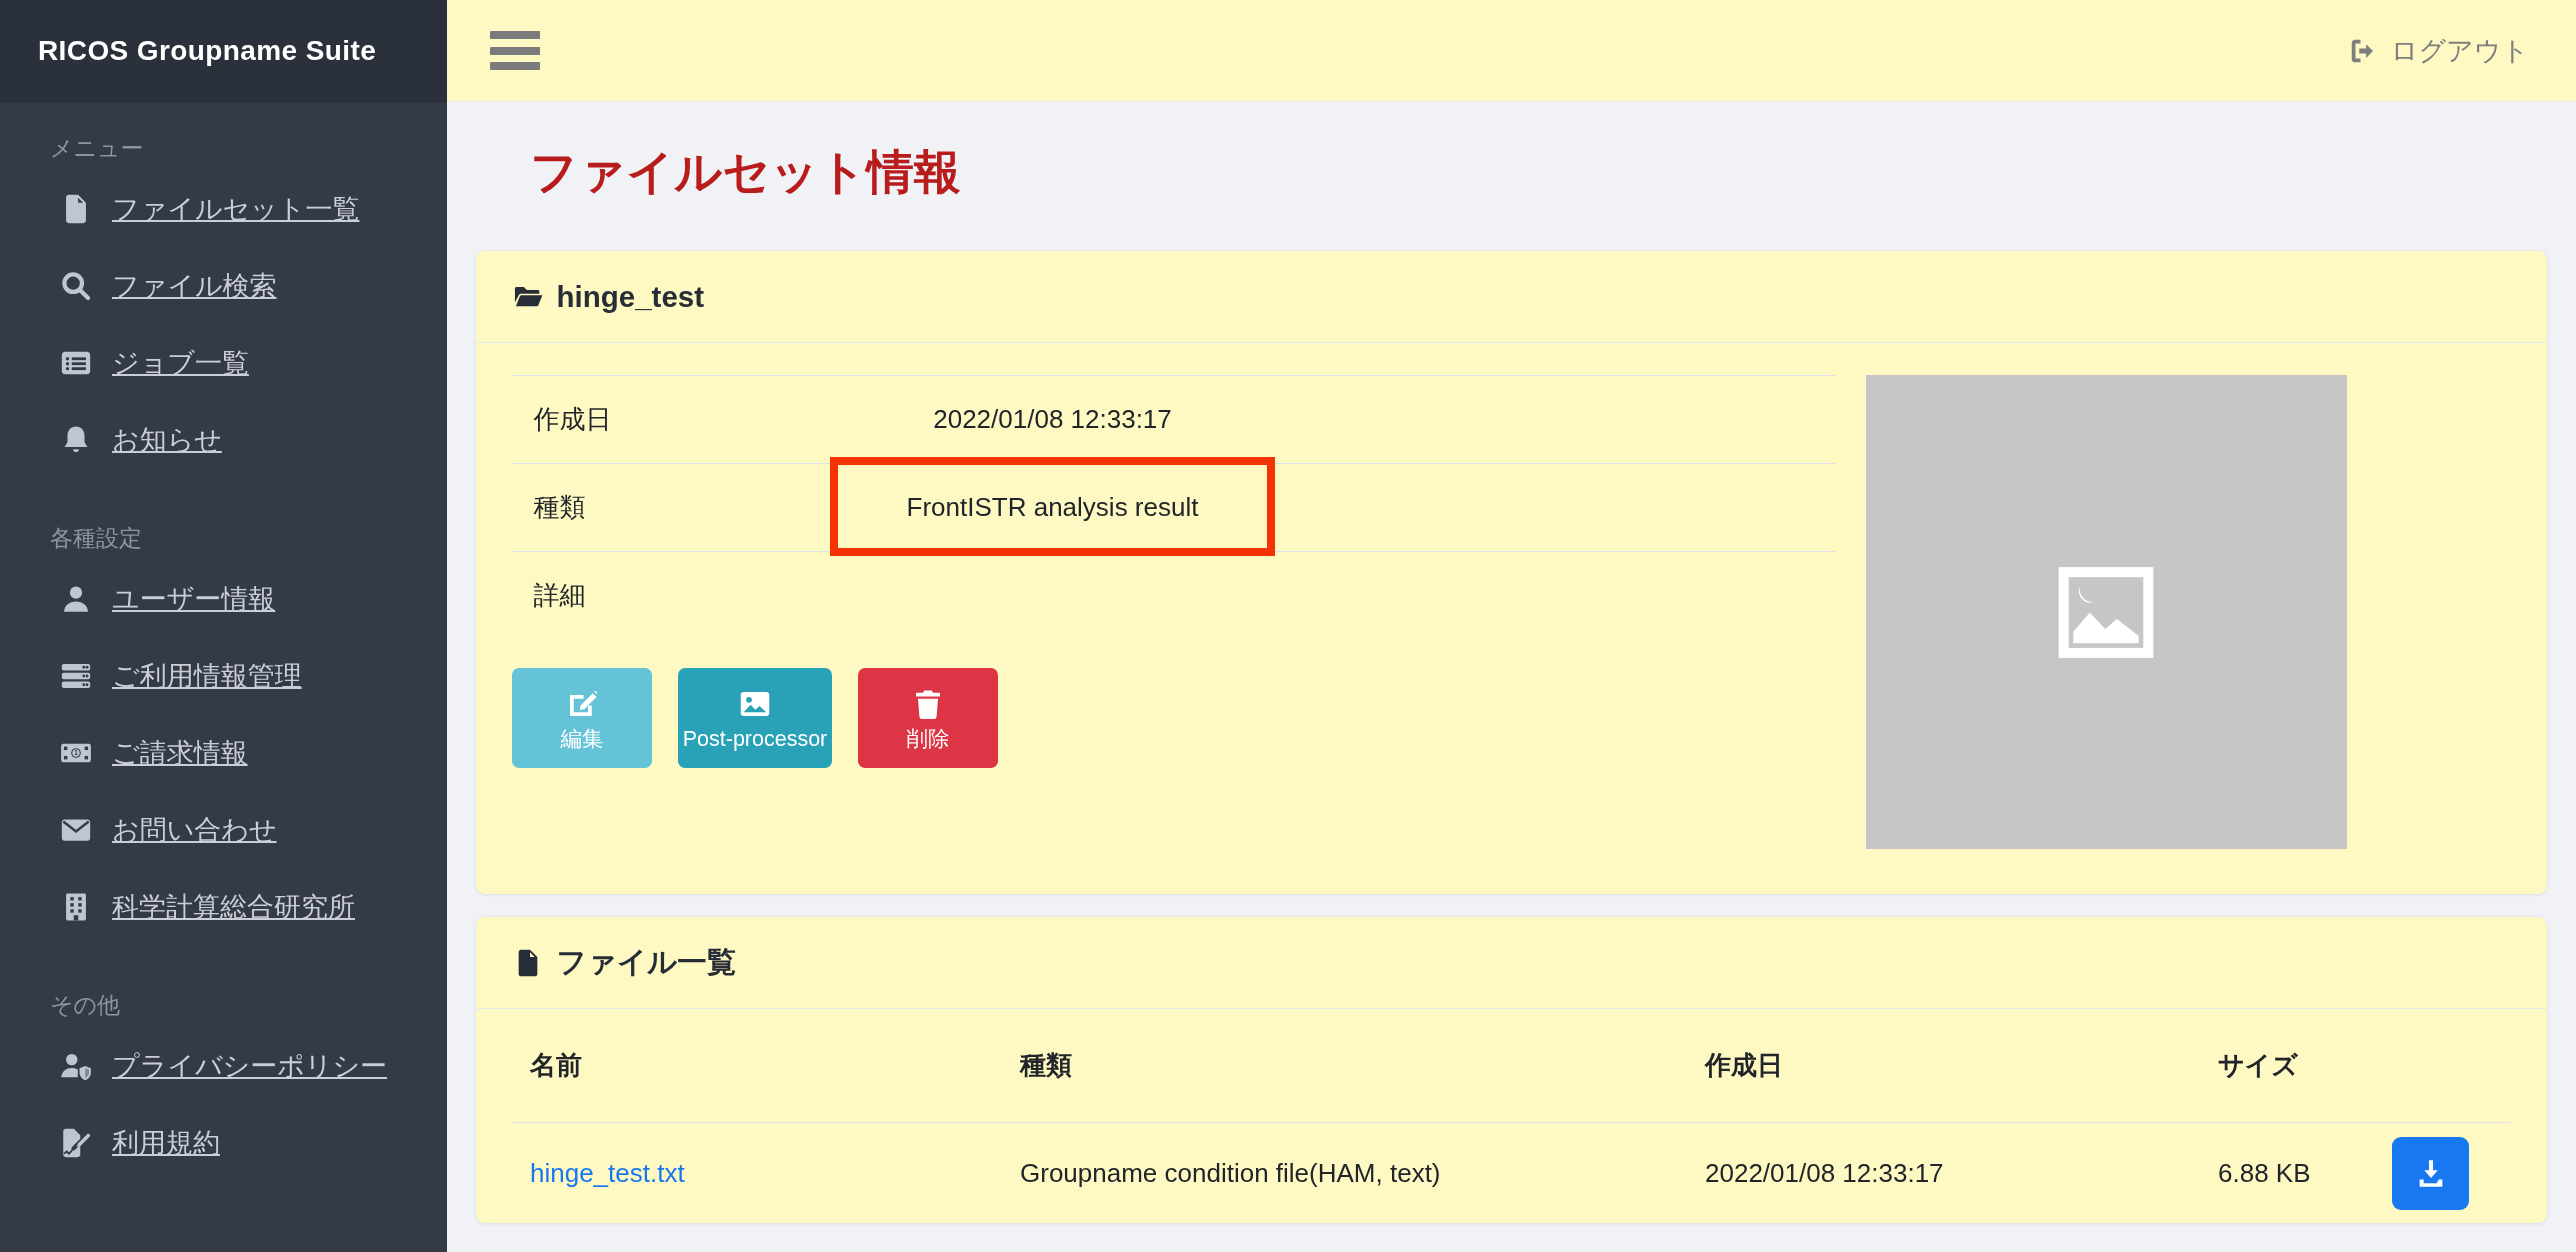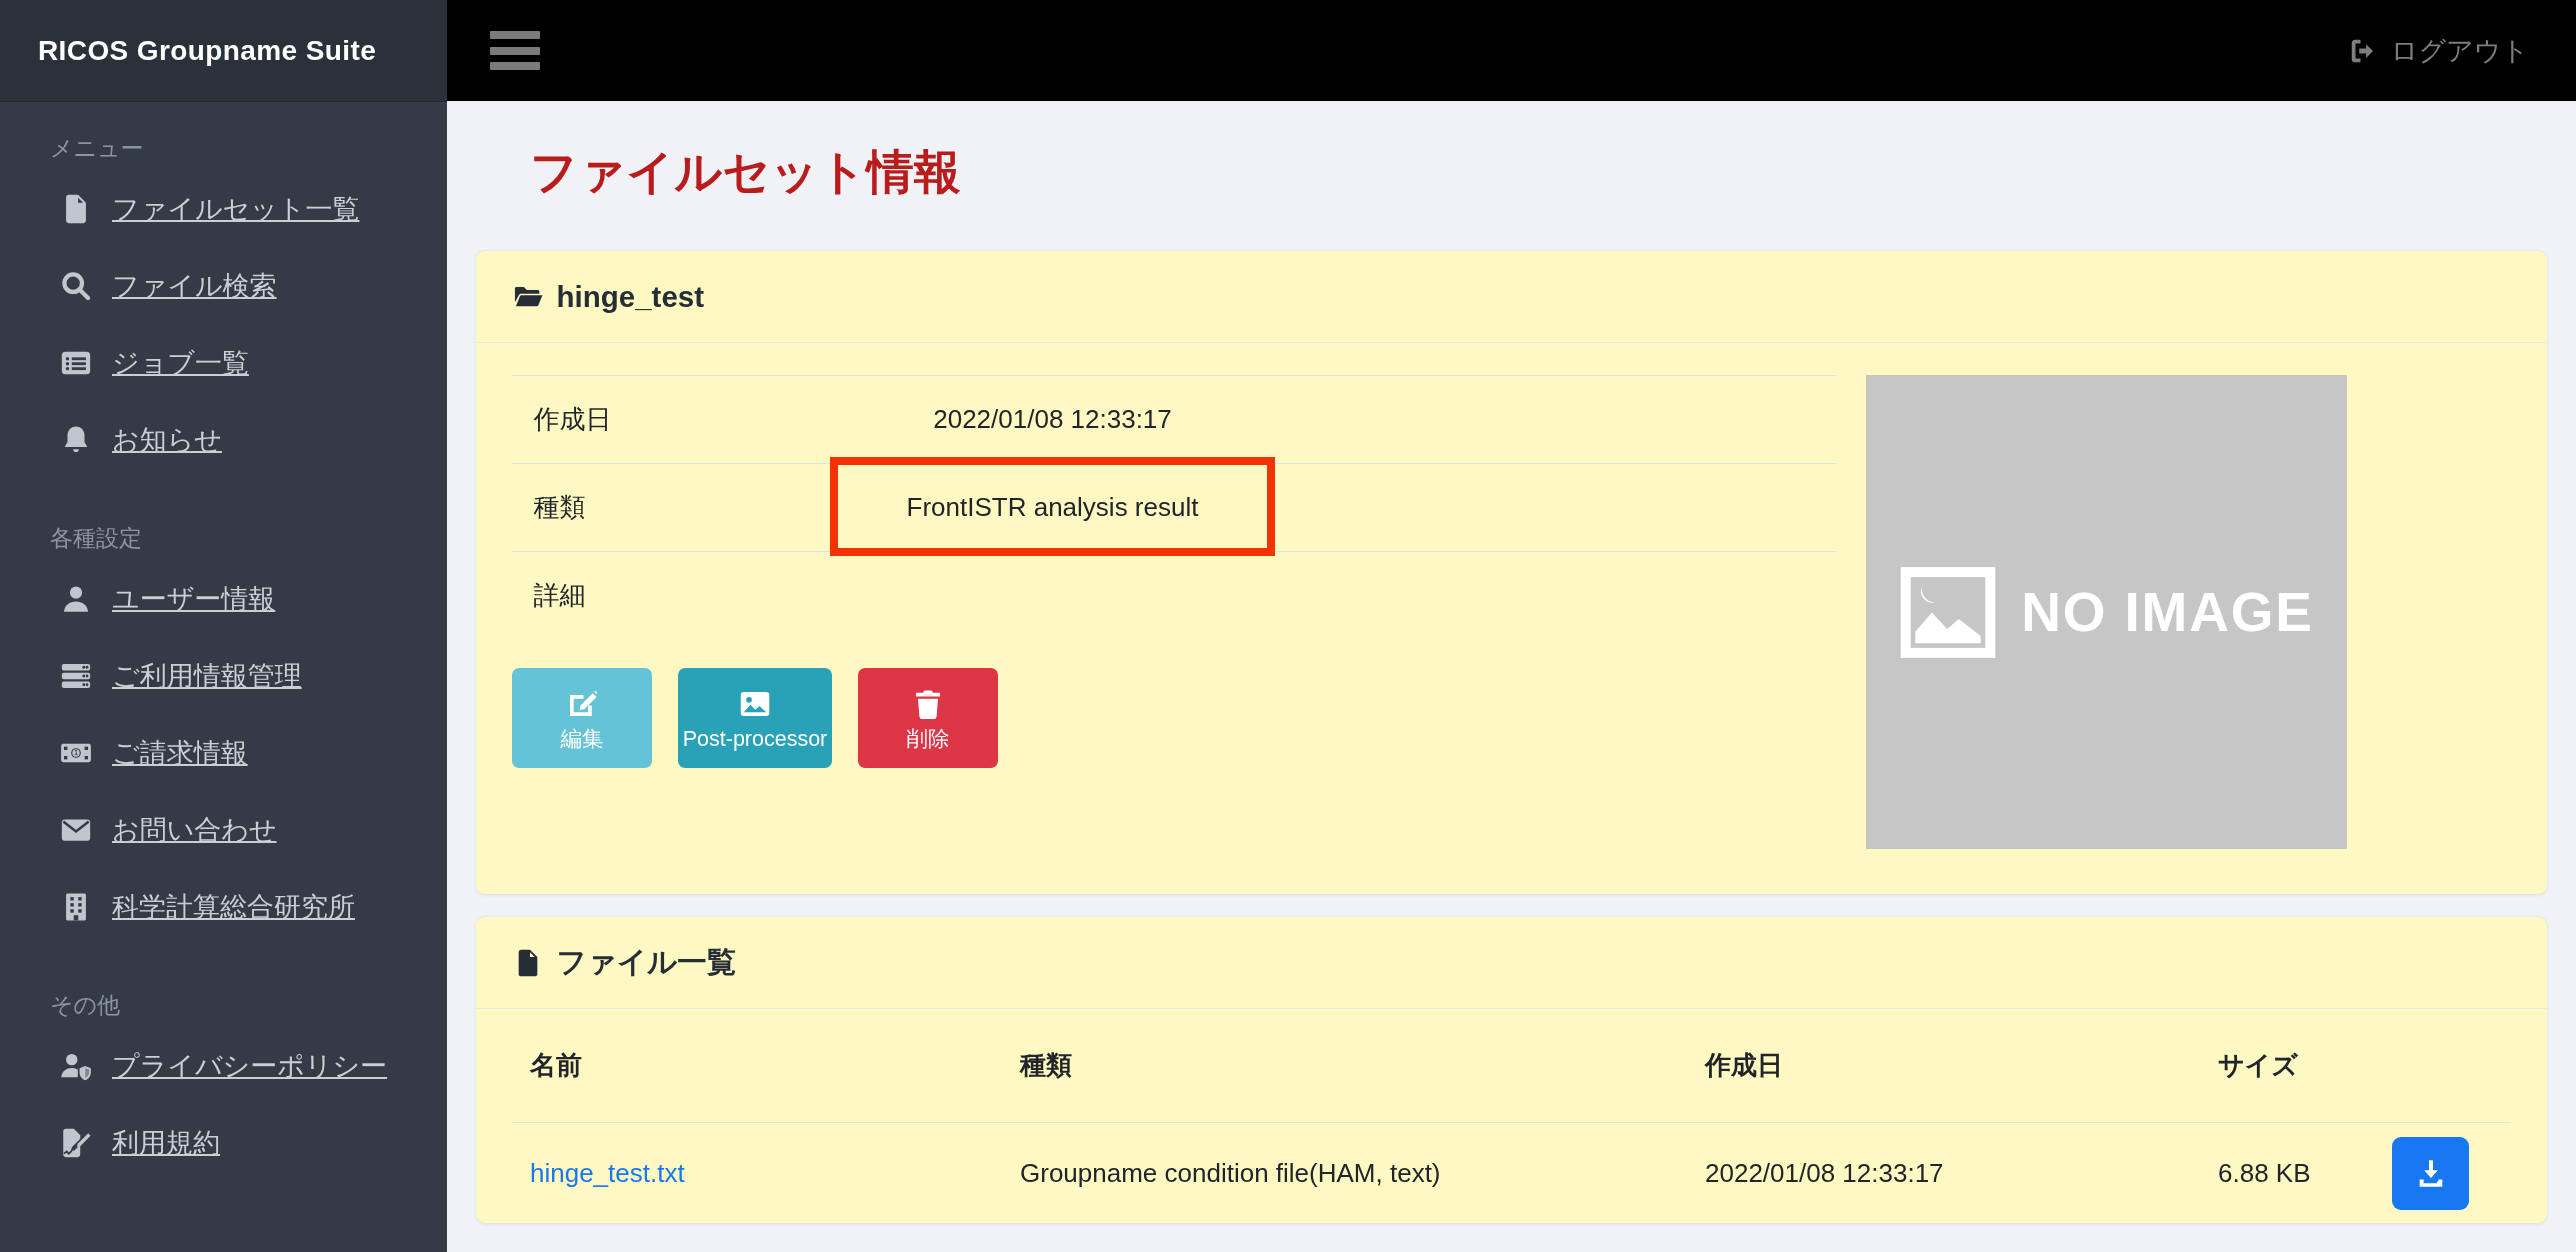--- a/index.html
+++ b/index.html
@@ -18,21 +18,21 @@
     display:flex; align-items:center; }
   .nav-item { height:77px; display:flex; align-items:center; padding-left:55px;
     font-size:27px; color:#c9ced7; cursor:pointer;text-decoration:underline; }
   .nav-item .nicon { width:41px; height:36px; margin-right:16px; display:flex;
     align-items:center; justify-content:center; color:#bfc6d0; flex:0 0 41px; }
   .nav-item svg { width:34px; height:34px; }
 
   
   .main { flex:1 1 auto; display:flex; flex-direction:column;
     box-shadow:inset 19.7px 0 21.5px -14.3px rgba(0,0,0,.22); }
-  .topbar { height:102px; background:#000000; border-bottom:0.9px solid #e9ebee;
+  .topbar { height:102px; background:#fef9c3; border-bottom:0.9px solid #e9ebee;
     display:flex; align-items:center; padding:0 47px 0 43px; }
   .hamburger { width:52px; height:39px; display:flex; flex-direction:column;
     justify-content:center; gap:7.2px; cursor:pointer; }
   .hamburger span { display:block; width:50px; height:8px; background:#7b7b7b; border-radius:0.9px; }
   .logout { margin-left:auto; display:flex; align-items:center; gap:12.5px;
     color:#7e7e7e; font-size:27px; cursor:pointer; }
   .logout svg { width:30px; height:30px; }
 
   .content { flex:1 1 auto; padding:39px 29px 0 29px; background:#f0f2f5; overflow:hidden; }
   .page-title { margin:0 0 47px 54px; font-size:47px; font-weight:700; color:#b91c1c; }
@@ -317,21 +317,20 @@
               </button>
             </div>
           </div>
 
           <div class="no-image">
             <svg viewBox="0 0 26 25">
                 <rect x="2" y="2" width="22" height="21" fill="none" stroke="#ffffff" stroke-width="2.6"></rect>
                 <path d="M6.2 5.8a3 3 0 0 0 3.4 4.1 3.6 3.6 0 0 1-3.4-4.1z" fill="#ffffff"></path>
                 <path d="M4.5 20.5v-3l4.3-5 4 4.3 3-2.6 5.7 4.4v1.9z" fill="#ffffff"></path>
               </svg>
-            <span class="ni-text">NO IMAGE</span>
           </div>
         </div>
       </section>
 
       <section class="card">
         <div class="card-header">
           <svg viewBox="0 0 24 24" fill="currentColor">
               <path d="M13.5 2H6.8C5.8 2 5 2.8 5 3.8v16.4c0 1 .8 1.8 1.8 1.8h10.4c1 0 1.8-.8 1.8-1.8V7.5L13.5 2zm0 2l3.5 3.5h-3.5V4z"></path>
             </svg>
           <span>ファイル一覧</span>

